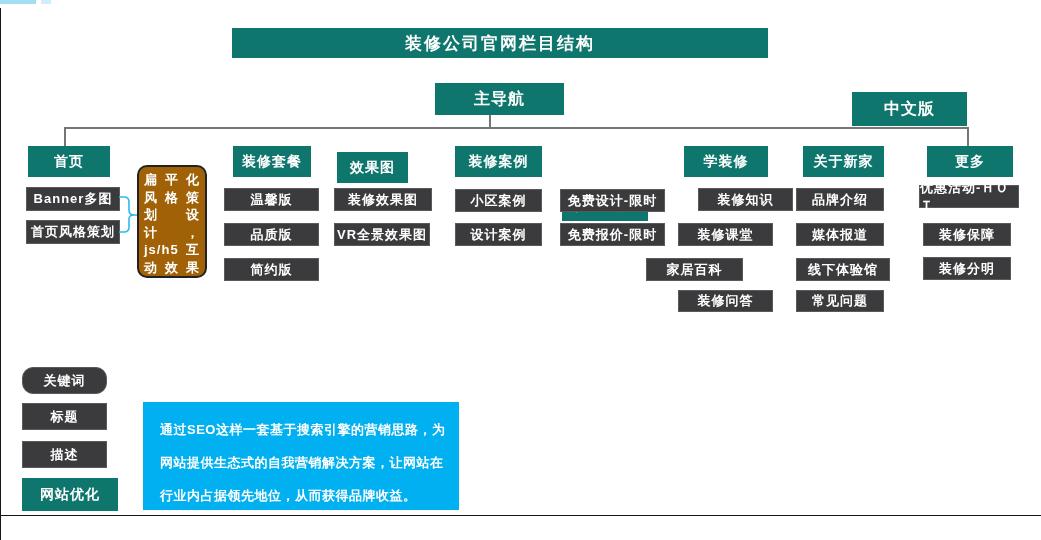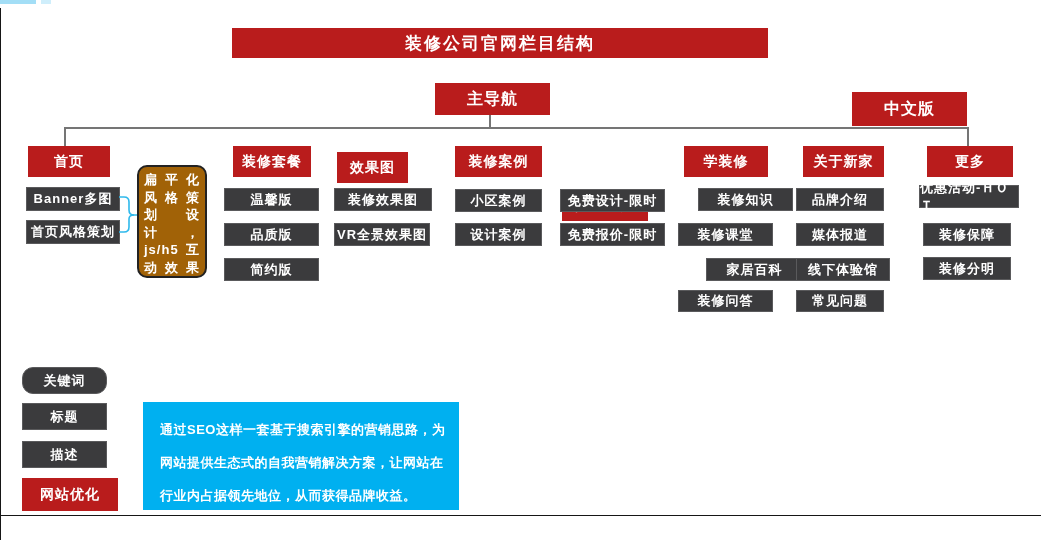--- a/index.html
+++ b/index.html
@@ -1,35 +1,35 @@
 <!DOCTYPE html>
 <html lang="zh"><head>
 <meta charset="utf-8">
 <style>
   html,body{margin:0;padding:0;background:#ffffff;}
   #canvas{
     position:relative;width:1041px;height:540px;background:#ffffff;
     font-family:"Liberation Sans","DejaVu Sans",sans-serif;overflow:hidden;
   }
   .cyan{
-    position:absolute;box-sizing:border-box;background:#b91c1c;color:#fff;
+    position:absolute;box-sizing:border-box;background:#0f766e;color:#fff;
     font-weight:700;display:flex;align-items:center;justify-content:center;
     letter-spacing:1px;
   }
   .hdr{height:31px;font-size:14px;}
   .blk{
     position:absolute;box-sizing:border-box;height:23px;background:#3B3B3D;
     border:1px solid #5a5a5c;color:#fff;font-weight:700;font-size:13px;
     display:flex;align-items:center;justify-content:center;letter-spacing:1px;
   }
   .line{position:absolute;background:#757575;}
   .edge{position:absolute;background:#161616;}
   .topbar{position:absolute;top:0;height:4px;}
   #title-bar{left:232px;top:28px;width:536px;height:30px;font-size:17px;letter-spacing:2px;}
-  #main-nav{left:435px;top:83px;width:115px;height:32px;}
+  #main-nav{left:435px;top:83px;width:129px;height:32px;}
   #lang-box{left:852px;top:92px;width:115px;height:34px;}
   #note-box{
     position:absolute;left:137px;top:165px;width:70px;height:113px;box-sizing:border-box;
     background:#a16207;border:2px solid #222;border-radius:10px;color:#fff;
     font-weight:700;font-size:13px;padding:4px 5px 0 5px;
   }
   .note-line{
     text-align:justify;text-align-last:justify;line-height:17.5px;letter-spacing:1px;
   }
   .seo-label{height:27px;font-size:13px;}
@@ -93,21 +93,21 @@
   <div class="blk" style="left:455px;top:189px;width:87px;">小区案例</div>
   <div class="blk" style="left:455px;top:223px;width:87px;">设计案例</div>
 
   <div class="cyan hdr" style="left:562px;top:146px;width:86px;margin-top:44px;">找设计师</div>
   <div class="blk" style="left:560px;top:189px;width:105px;">免费设计-限时</div>
   <div class="blk" style="left:560px;top:223px;width:105px;">免费报价-限时</div>
 
   <div class="cyan hdr" style="left:684px;top:146px;width:84px;">学装修</div>
   <div class="blk" style="left:678px;top:188px;width:95px;margin-left:20px;">装修知识</div>
   <div class="blk" style="left:678px;top:223px;width:95px;">装修课堂</div>
-  <div class="blk" style="left:706px;top:258px;width:97px;">家居百科</div>
+  <div class="blk" style="left:646px;top:258px;width:97px;">家居百科</div>
   <div class="blk" style="left:678px;top:290px;width:95px;height:22px;">装修问答</div>
 
   <div class="cyan hdr" style="left:803px;top:146px;width:81px;">关于新家</div>
   <div class="blk" style="left:796px;top:188px;width:88px;">品牌介绍</div>
   <div class="blk" style="left:796px;top:223px;width:88px;">媒体报道</div>
   <div class="blk" style="left:796px;top:258px;width:94px;">线下体验馆</div>
   <div class="blk" style="left:796px;top:290px;width:88px;height:22px;">常见问题</div>
 
   <div class="cyan hdr" style="left:927px;top:146px;width:86px;">更多</div>
   <div class="blk" style="left:919px;top:185px;width:100px;">优惠活动-ＨＯＴ</div>

